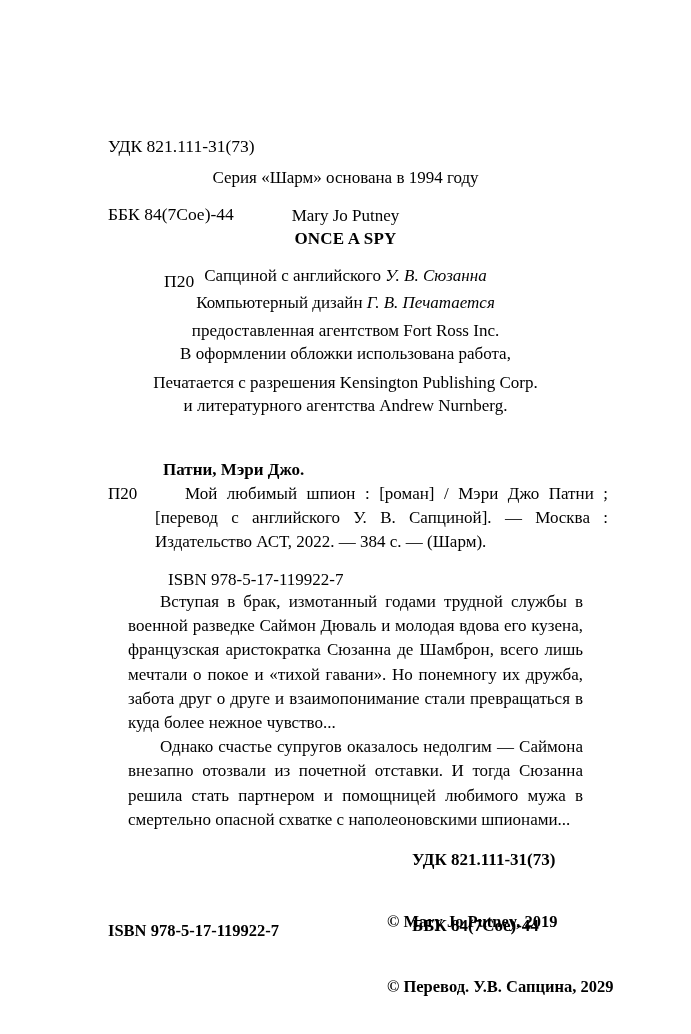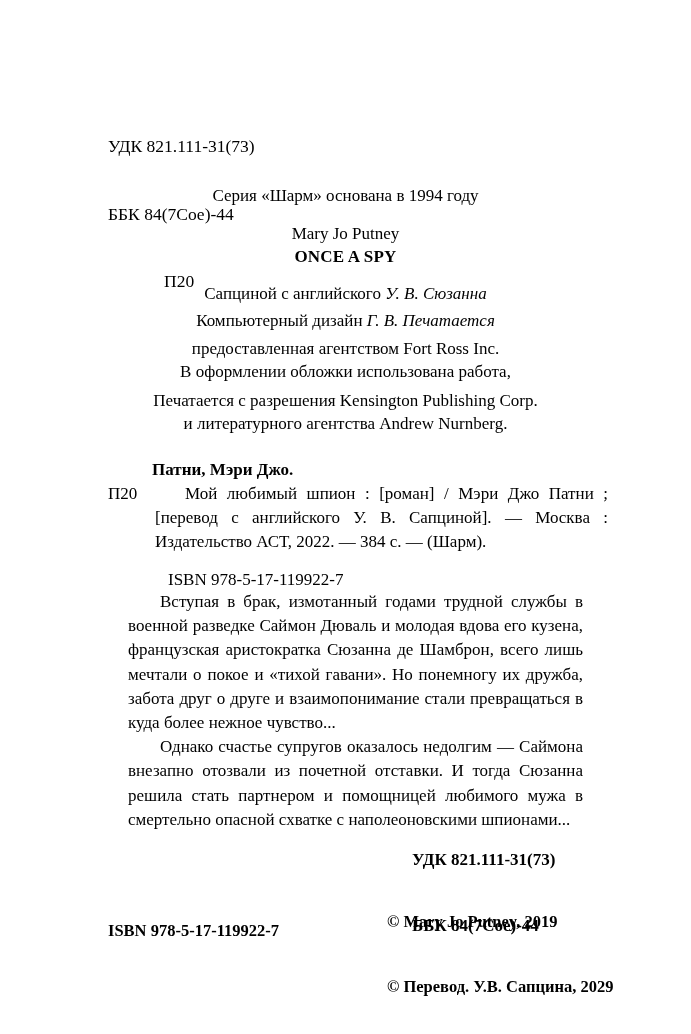--- a/index.html
+++ b/index.html
@@ -34,21 +34,21 @@
     line-height: 22.5px;
     white-space: pre;
   }
   .codes .line { display: block; }
   .codes .indent { padding-left: 56px; }
 
   
   .imprint {
     position: absolute;
     left: 60px;
-    top: 184px;
+    top: 166px;
     width: 571px;
     text-align: center;
     font-size: 17px;
     line-height: 23.5px;
   }
   .imprint .series { display: block; }
   .imprint .gap-a { height: 14px; }
   .imprint .gap-b { height: 13px; }
   .imprint .gap-c { height: 4px; }
   .imprint .gap-d { height: 4px; }
@@ -69,21 +69,21 @@
     position: absolute;
     left: 108px;
     top: 458px;
     width: 500px;
     font-size: 17px;
     line-height: 24px;
   }
   .record .rec-author {
     display: block;
     font-weight: bold;
-    margin-left: 44px;
+    margin-left: 55px;
   }
   .record .rec-body {
     display: block;
     position: relative;
     padding-left: 47px;
     text-align: justify;
     text-align-last: left;
   }
   .record .rec-code {
     position: absolute;

